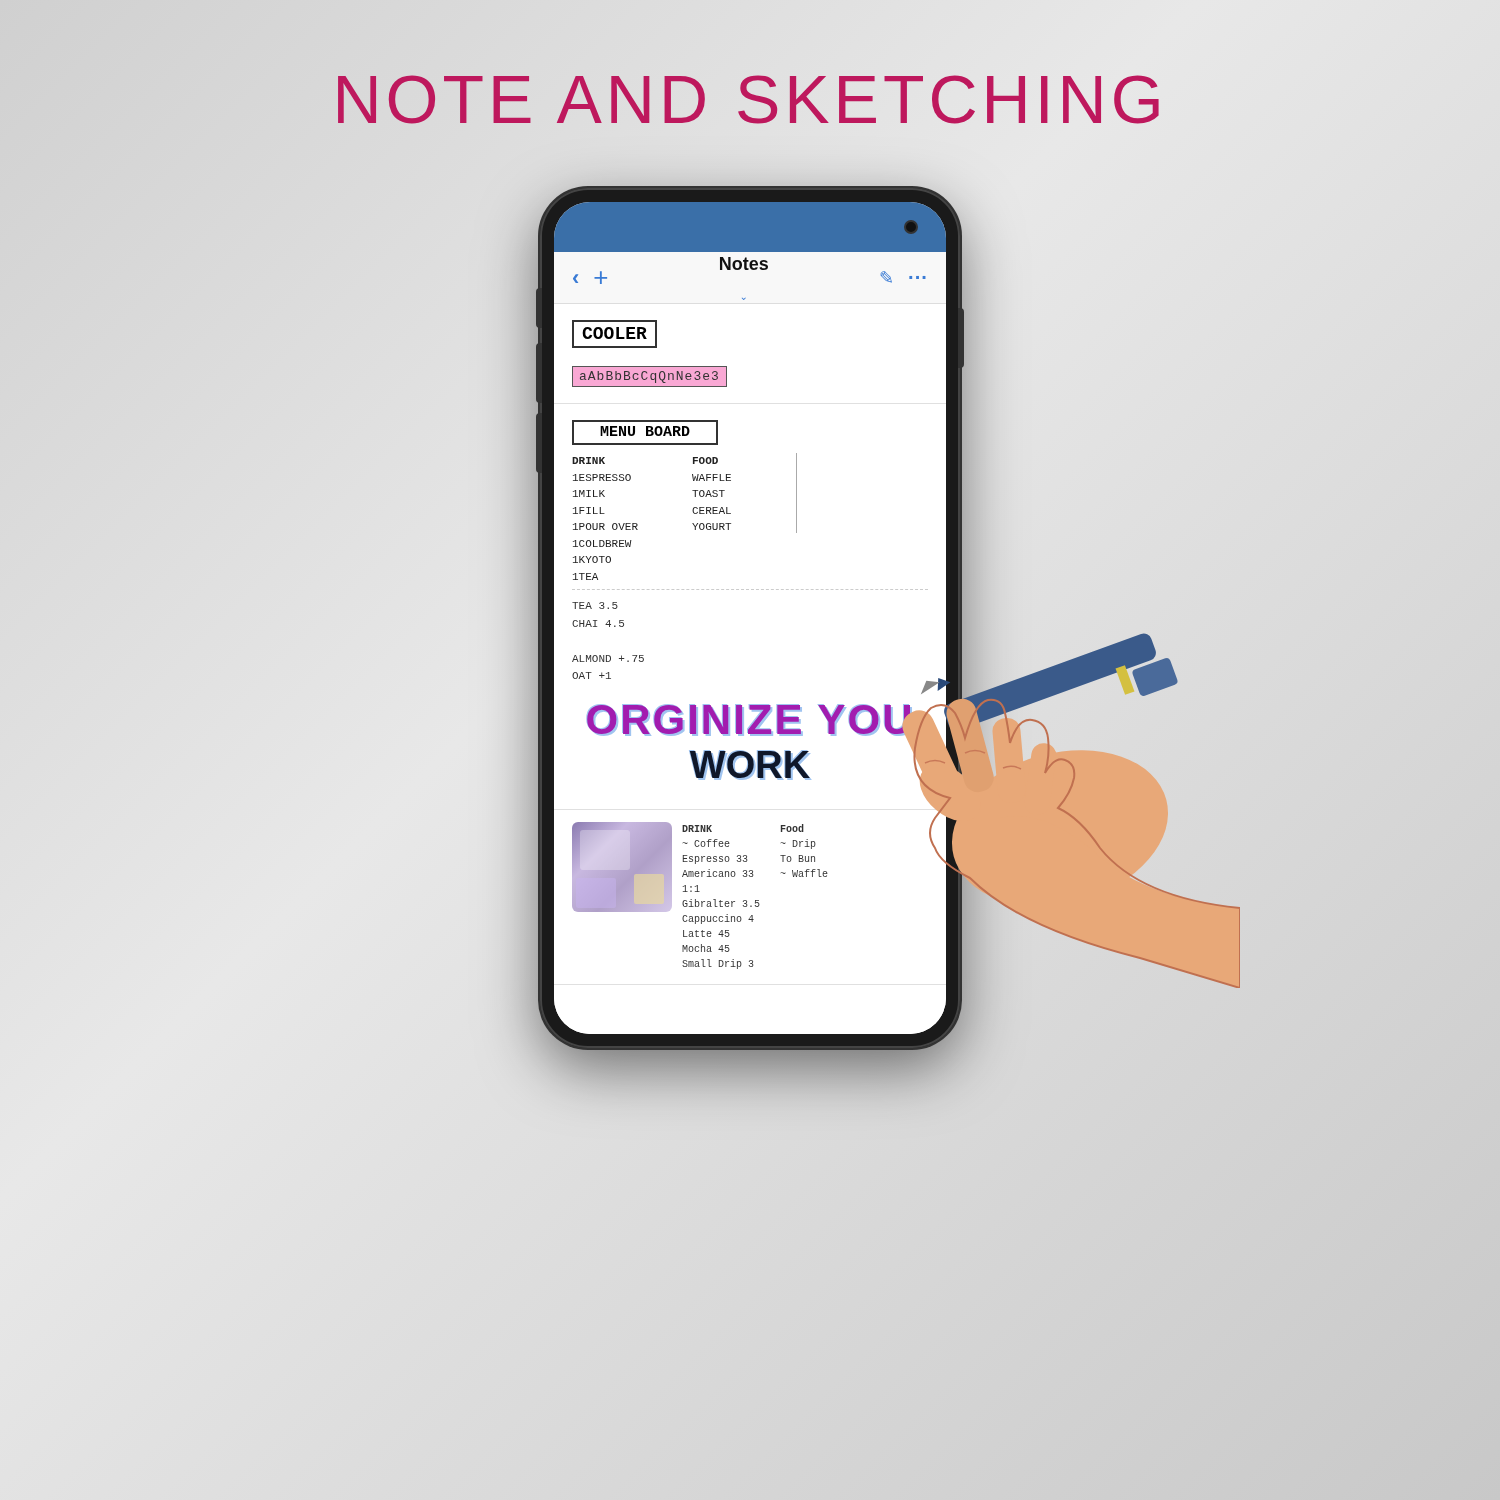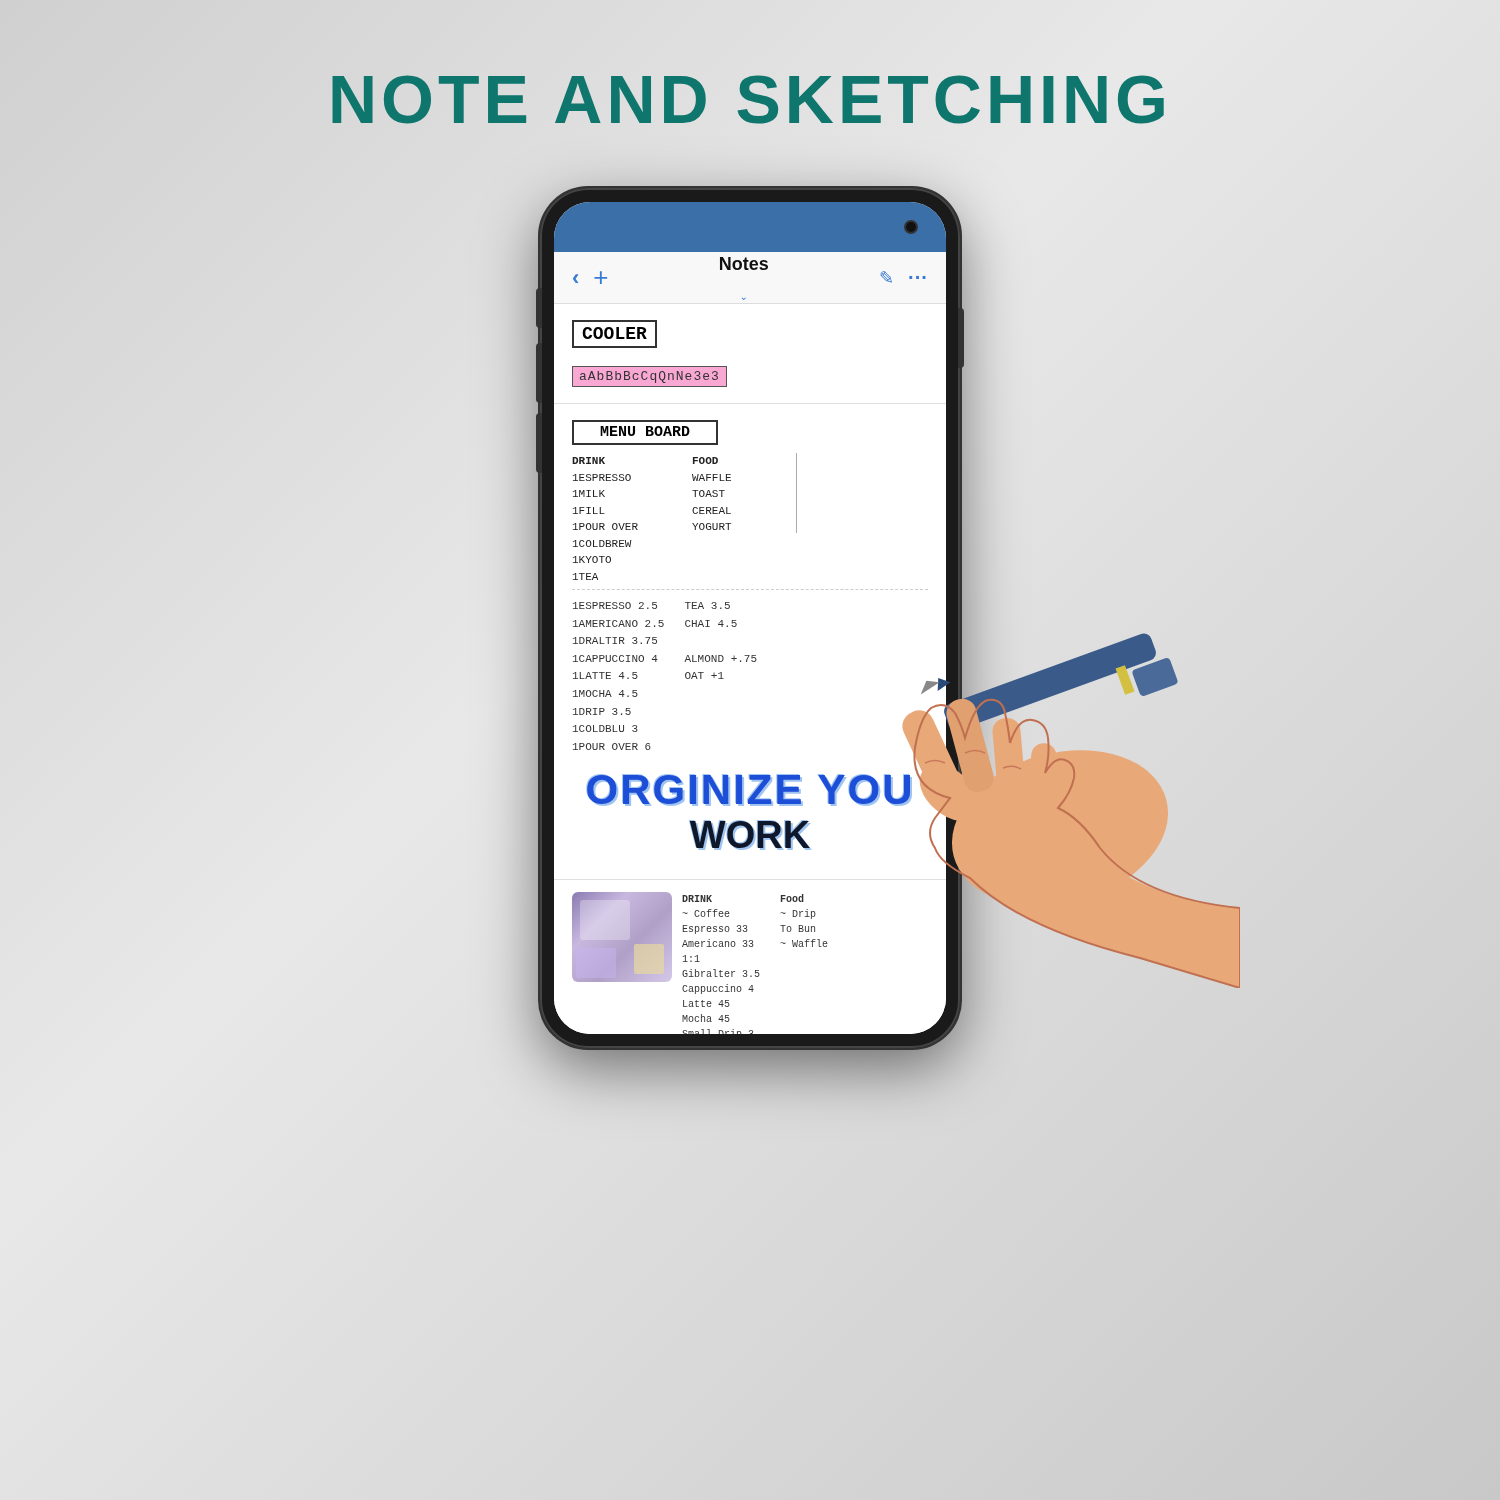--- a/index.html
+++ b/index.html
@@ -12,23 +12,23 @@
       align-items: center;
       justify-content: flex-start;
       font-family: Arial, sans-serif;
       overflow: hidden;
       position: relative;
     }
 
     .page-title {
       margin-top: 60px;
       font-size: 68px;
-      font-weight: 700;
+      font-weight: 400;
       letter-spacing: 4px;
-      color: #0f766e;
+      color: #be185d;
       text-transform: uppercase;
       font-family: 'Arial Black', Arial, sans-serif;
     }
 
     .phone-wrapper {
       position: relative;
       margin-top: 50px;
       width: 420px;
       height: 860px;
     }
@@ -213,21 +213,21 @@
     }
 
     .organize-text {
       text-align: center;
       padding: 10px 0 6px;
     }
 
     .organize-big {
       font-size: 42px;
       font-weight: 900;
-      color: #1d4ed8;
+      color: #a21caf;
       font-family: 'Arial Black', Impact, sans-serif;
       letter-spacing: 2px;
       text-shadow: 2px 2px 0 #a0c4f0, -1px -1px 0 #a0c4f0;
       display: block;
       text-transform: uppercase;
     }
 
     .organize-work {
       font-size: 38px;
       font-weight: 900;
@@ -400,31 +400,20 @@
               <div>WAFFLE</div>
               <div>TOAST</div>
               <div>CEREAL</div>
               <div>YOGURT</div>
             </div>
             <div style="border-left:1px solid #aaa; height:80px; margin-left:10px;"></div>
           </div>
         </div>
 
         <div class="menu-section-2">
-          <div>
-            <div>1ESPRESSO  2.5</div>
-            <div>1AMERICANO  2.5</div>
-            <div>1DRALTIR  3.75</div>
-            <div>1CAPPUCCINO  4</div>
-            <div>1LATTE  4.5</div>
-            <div>1MOCHA  4.5</div>
-            <div>1DRIP  3.5</div>
-            <div>1COLDBLU  3</div>
-            <div>1POUR OVER  6</div>
-          </div>
           <div>
             <div>TEA  3.5</div>
             <div>CHAI  4.5</div>
             <div>&nbsp;</div>
             <div>ALMOND +.75</div>
             <div>OAT  +1</div>
           </div>
         </div>
 
         

